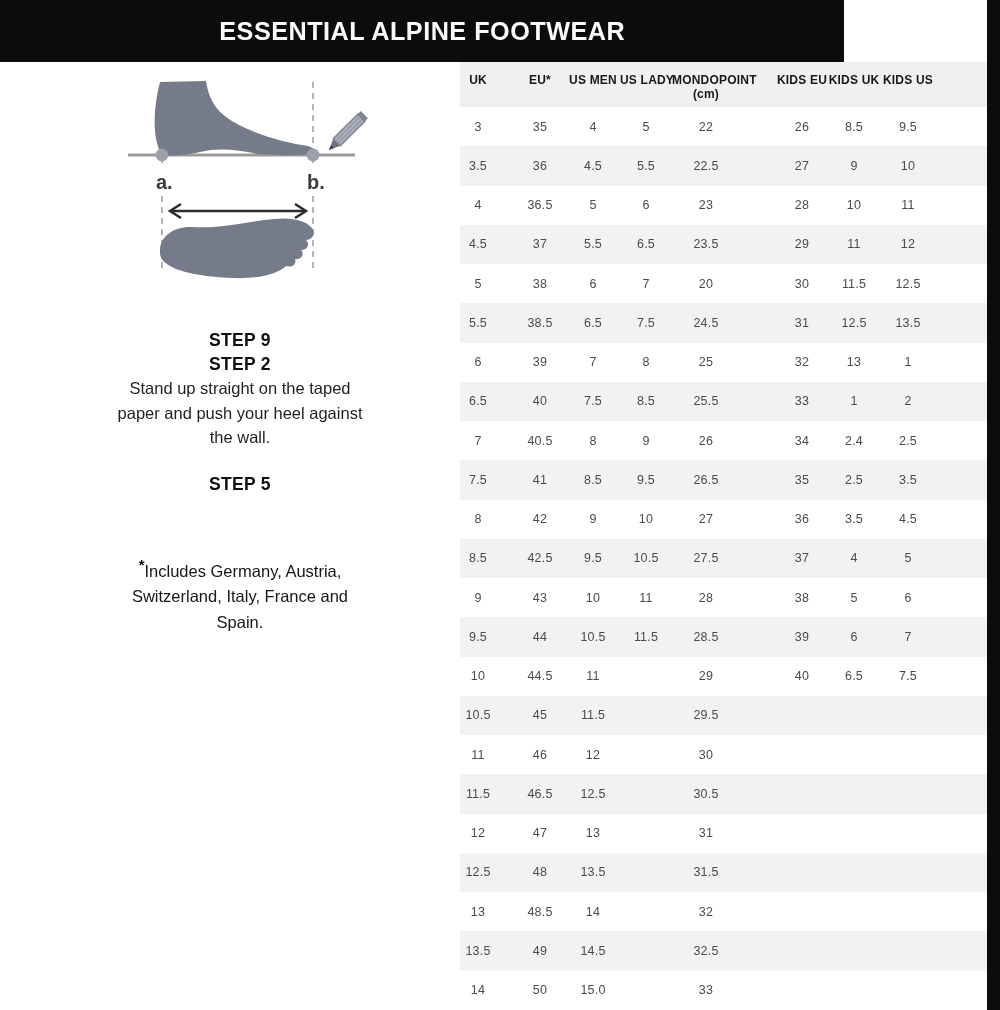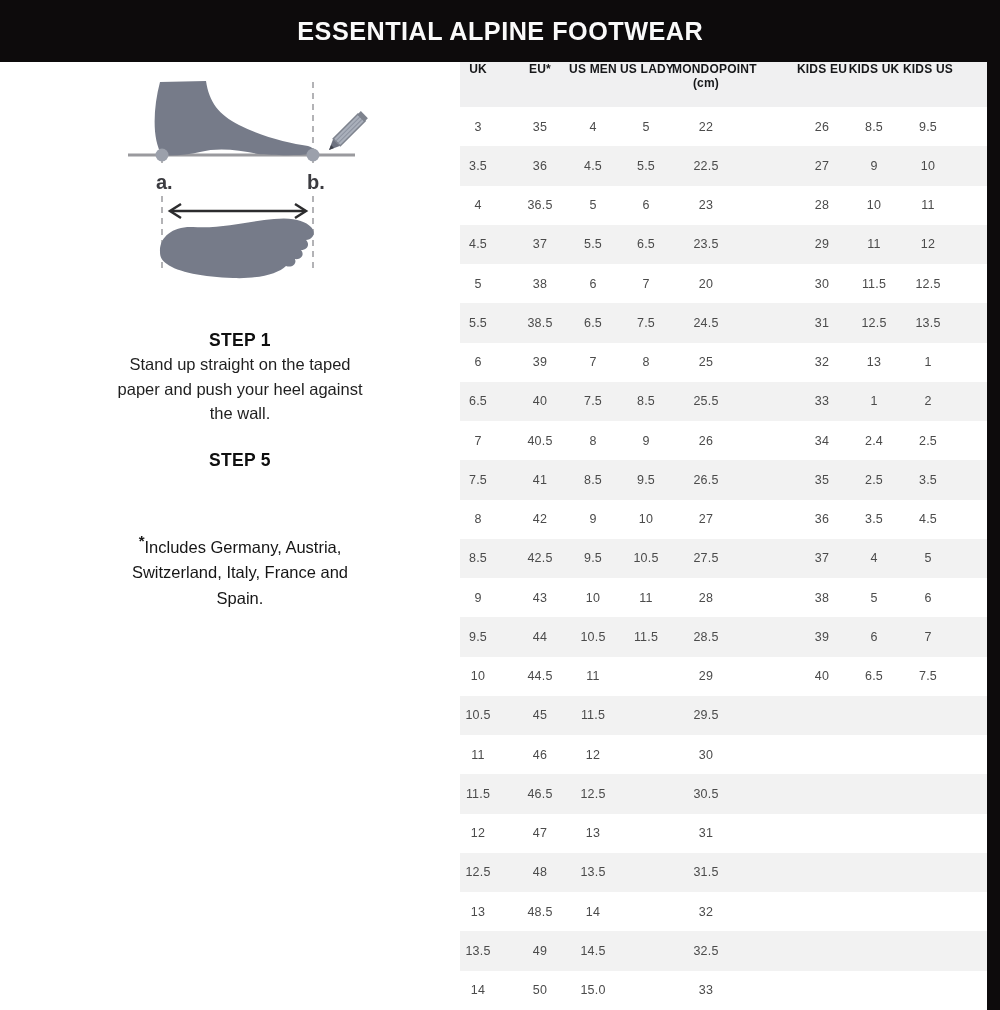--- a/index.html
+++ b/index.html
@@ -2,21 +2,21 @@
 <html><head>
 <meta charset="utf-8">
 <style>
   html,body{margin:0;padding:0;background:#fff;}
   .page{
     position:relative;width:1000px;height:1010px;overflow:hidden;
     background:#ffffff;font-family:"Liberation Sans",sans-serif;
   }
   
   .topbar{
-    position:absolute;left:0;top:0;width:1000px;height:62px;
+    position:absolute;left:0;top:0;width:844px;height:62px;
     background:#0d0b0c;display:flex;align-items:center;justify-content:center;
   }
   .topbar h1{
     margin:0;color:#fafafa;font-size:26px;font-weight:bold;
     letter-spacing:.5px;transform:scaleX(.97);white-space:nowrap;
   }
   
   .right-strip{
     position:absolute;right:0;top:0;width:13px;height:1010px;background:#0d0b0c;
   }
@@ -38,36 +38,36 @@
   }
   .footnote{
     margin:56px 0 0 0;font-size:16.5px;line-height:26px;
     white-space:pre-line;color:#161616;
   }
   .footnote sup{font-weight:bold;font-size:15px;}
   
   .table-panel{position:absolute;left:460px;top:62px;right:13px;}
   .thead{
     display:flex;align-items:flex-start;height:45px;background:#f0f0f1;
-    padding-top:0;box-sizing:border-box;
+    padding-top:11px;box-sizing:border-box;
     font-size:12px;font-weight:bold;color:#17181a;letter-spacing:.2px;
   }
   .thead .cell{line-height:14px;white-space:nowrap;}
   .trow{
     display:flex;align-items:center;height:39.26px;
     font-size:12.5px;color:#4b4b4b;letter-spacing:.2px;
   }
   .trow.alt{background:#f2f2f2;}
   .cell{flex:0 0 auto;text-align:center;}
   .c0{width:36px}
   .c1{width:52px;margin-left:18px}
   .c2{width:54px}
   .c3{width:52px}
   .c4{width:68px}
-  .c5{width:52px;margin-left:56px}
+  .c5{width:52px;margin-left:36px}
   .c6{width:52px}
   .c7{width:56px}
 </style>
 </head>
 <body>
 
 <div class="page">
 
   <header class="topbar">
     <h1>ESSENTIAL ALPINE FOOTWEAR</h1>
@@ -126,23 +126,24 @@
            C 210 176, 208 182, 201 182
            C 205 187, 201 192, 195 191
            C 197 196, 192 200, 186 198
            C 178 206, 158 211, 133 210
            C 104 209, 77 204, 67 196
            C 61 192, 60 188, 60 184 Z"></path>
     </svg>
 
     <div class="steps">
       <section class="step">
-        <h2>STEP 1</h2>
+        <h2>STEP 9</h2>
       </section>
       <section class="step">
+        <h2>STEP 2</h2>
         <p>Stand up straight on the taped
 paper and push your heel against
 the wall.</p>
       </section>
       <section class="step">
       </section>
       <section class="step">
         <h2>STEP 5</h2>
       </section>
       <p class="footnote"><sup>*</sup><span>Includes Germany, Austria,

